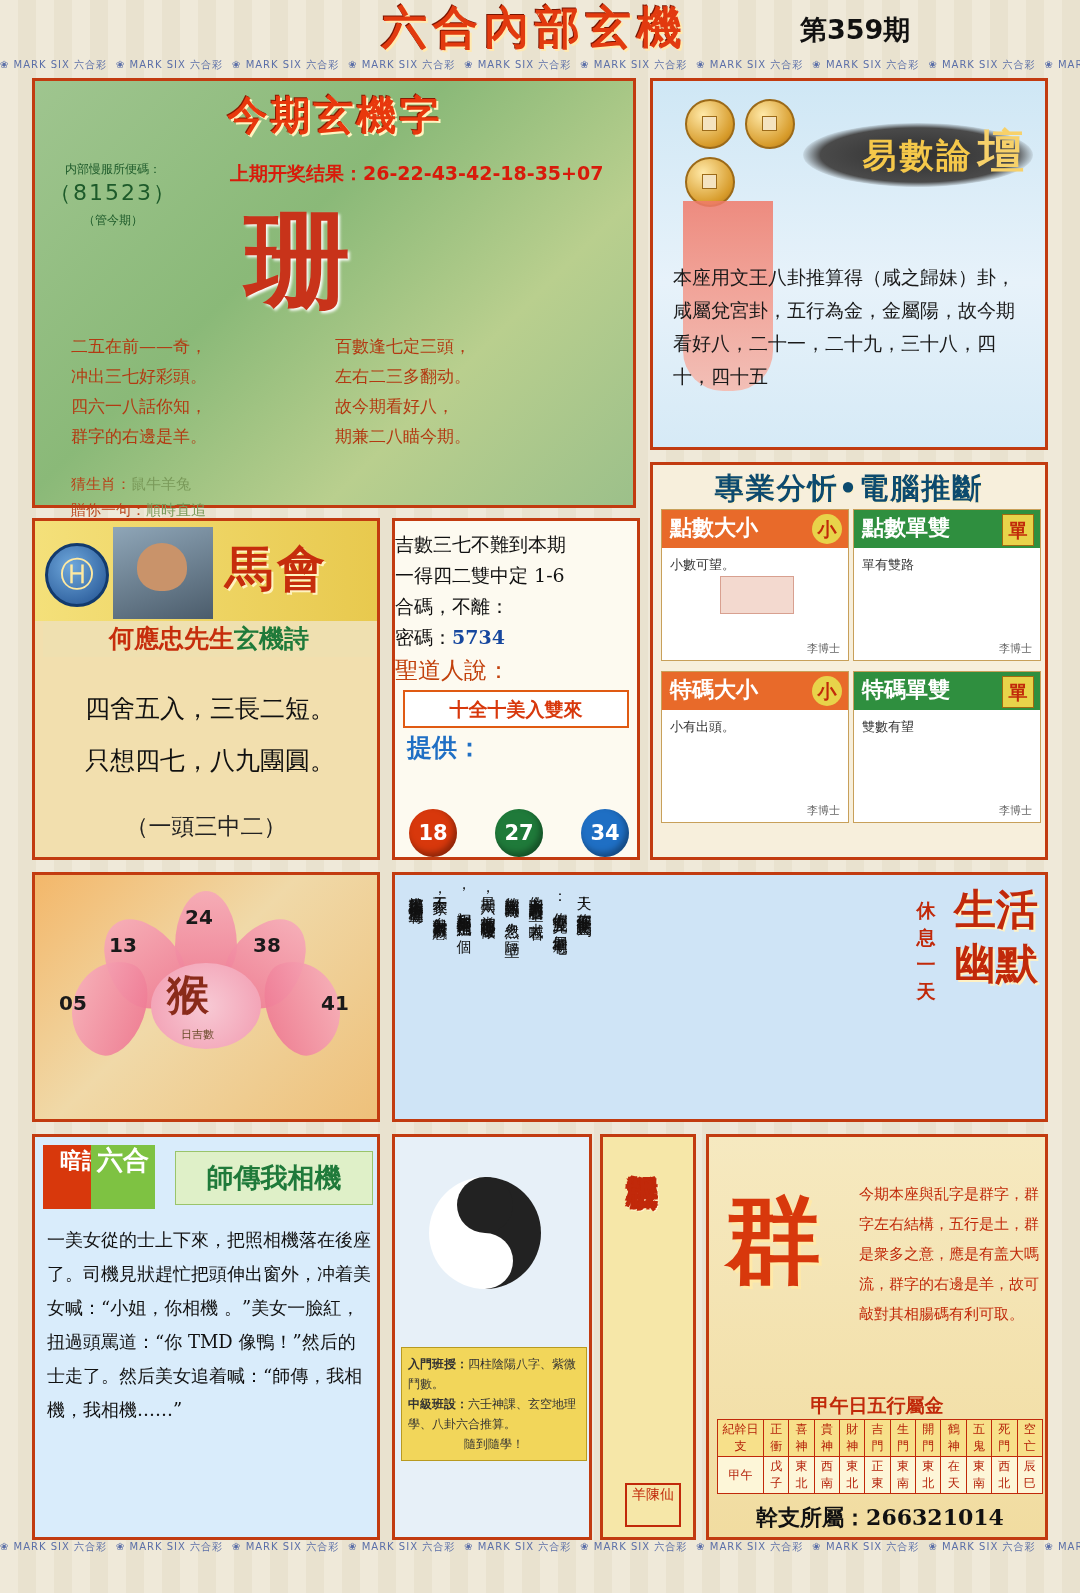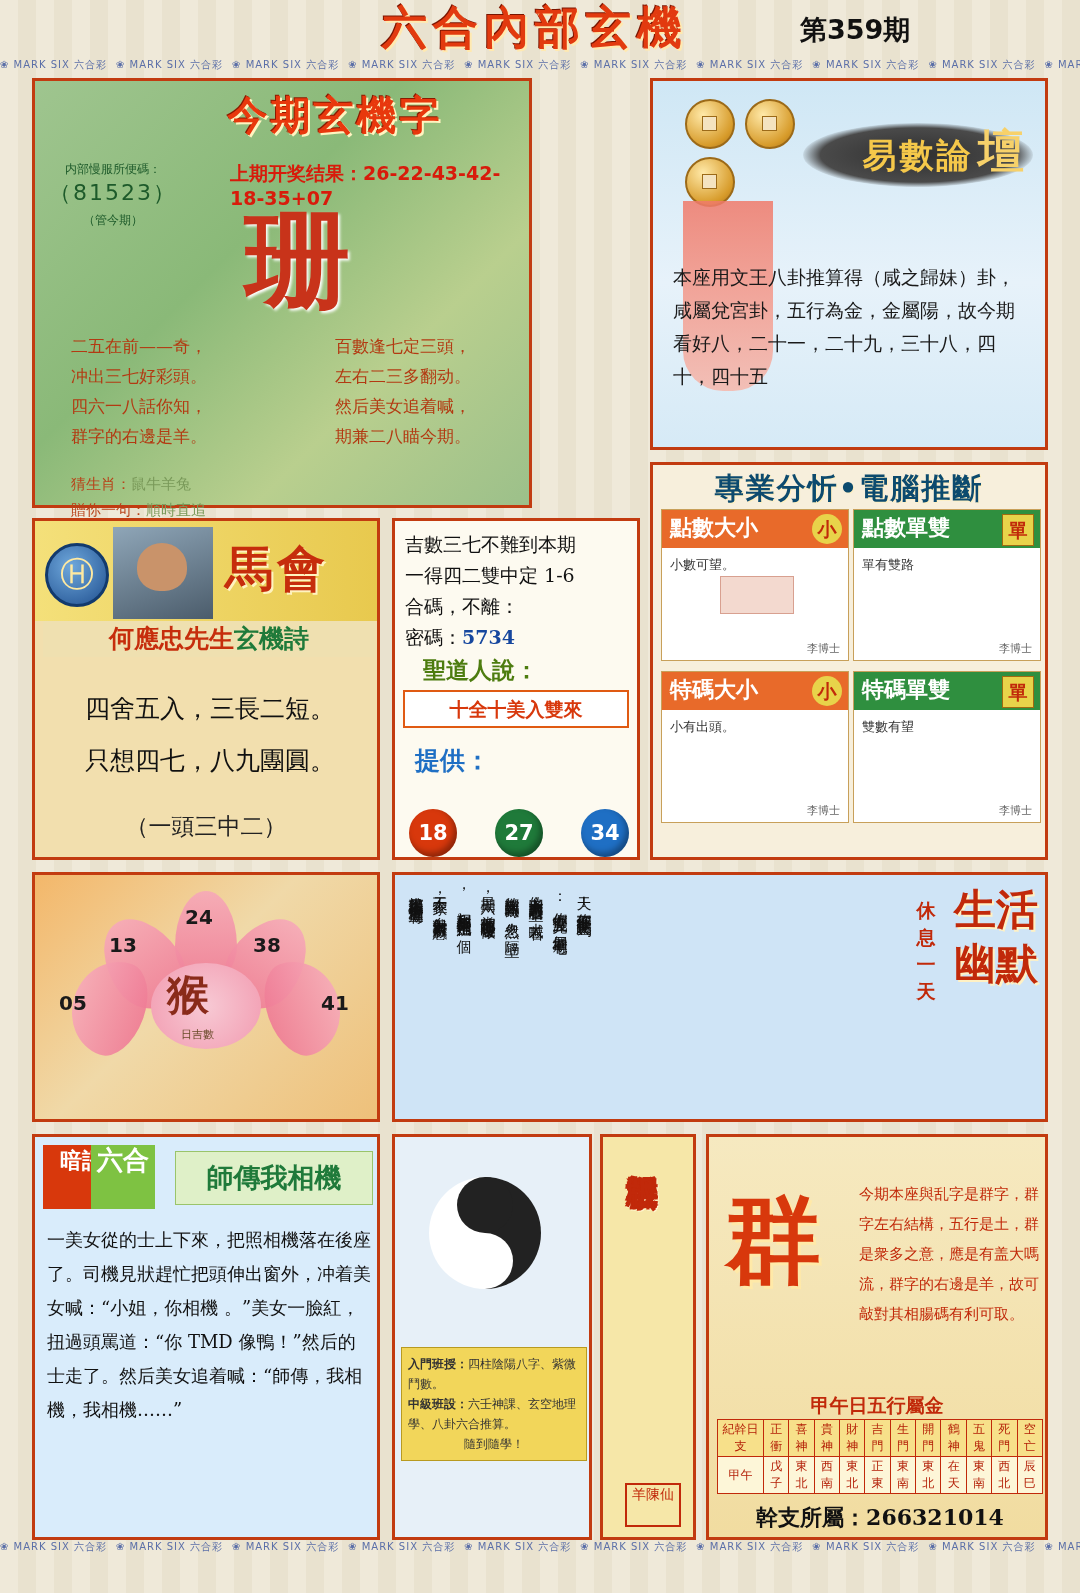--- a/index.html
+++ b/index.html
@@ -31,21 +31,21 @@
   
   .sidestrip{position:absolute;top:60px;width:24px;height:1480px;overflow:hidden;
     font-size:9px;color:#6b7fb8;line-height:42px;text-align:center;}
   .sidestrip.left{left:2px;}
   .sidestrip.right{right:2px;}
   .sidestrip i{display:block;font-style:normal;transform:rotate(90deg);}
 
   .frame{position:absolute;border:2px solid #c23b10;box-sizing:border-box;}
 
   
-  #panelA{left:32px;top:78px;width:500px;height:430px;
+  #panelA{left:32px;top:78px;width:604px;height:430px;
     background:linear-gradient(135deg,#9fc58f 0%,#8ab978 40%,#b9cf8e 70%,#9cc08a 100%);
     border:3px solid #c23b10;}
   #panelA .tt{position:absolute;left:130px;top:8px;width:340px;height:52px;
     text-align:center;font-family:"DejaVu Serif",serif;font-size:40px;font-weight:bold;
     color:#e8380d;letter-spacing:3px;line-height:52px;
     text-shadow:2px 2px 0 #fff4c0,-1px -1px 0 #8a1b00;}
   #panelA .codebox{position:absolute;left:14px;top:80px;color:#1d5a2a;font-size:12px;text-align:center;}
   #panelA .codenum{font-size:22px;letter-spacing:2px;}
   #panelA .codesub{font-size:12px;margin-top:4px;}
   #panelA .lastres{position:absolute;left:195px;top:80px;font-size:19px;font-weight:bold;color:#d81b0b;}
@@ -96,28 +96,28 @@
     background:#efe0b0;text-align:center;font-size:25px;font-weight:bold;color:#c62d0c;
     font-family:"DejaVu Serif",serif;line-height:36px;}
   #panelC .sub em{color:#1f7a3a;font-style:normal;}
   #panelC .verse{position:absolute;left:20px;top:162px;width:310px;text-align:center;
     font-size:25px;line-height:52px;color:#111;font-family:"DejaVu Serif",serif;}
   #panelC .foot{position:absolute;left:0;top:290px;width:100%;text-align:center;
     font-size:23px;color:#222;font-family:"DejaVu Serif",serif;}
 
   
   #panelD{left:392px;top:518px;width:248px;height:342px;background:#fdfaf0;border:3px solid #c23b10;}
-  #panelD .line{font-size:19px;color:#111;line-height:31px;padding-left:10px;
+  #panelD .line{font-size:19px;color:#111;line-height:31px;padding-left:0;
     font-family:"DejaVu Serif",serif;}
   #panelD .mm{color:#16479e;font-weight:bold;}
-  #panelD .speak{margin-top:2px;padding-left:28px;font-size:23px;font-weight:bold;color:#4d7c0f;
+  #panelD .speak{margin-top:2px;padding-left:0;font-size:23px;font-weight:normal;color:#c2410c;
     font-family:"DejaVu Serif",serif;}
   #panelD .slogan{margin:4px 8px 0 8px;height:34px;border:2px solid #e05a12;background:#fff;
     color:#d8380c;font-size:19px;font-weight:bold;text-align:center;line-height:34px;}
-  #panelD .provide{padding-left:20px;margin-top:16px;font-size:25px;font-weight:bold;color:#1f6fc4;}
+  #panelD .provide{padding-left:12px;margin-top:3px;font-size:25px;font-weight:bold;color:#1f6fc4;}
   #panelD .balls{position:absolute;left:14px;top:288px;width:220px;display:flex;justify-content:space-between;}
   .ball{width:48px;height:48px;border-radius:50%;color:#fff;font-size:21px;font-weight:bold;
     text-align:center;line-height:48px;box-shadow:inset -3px -4px 6px rgba(0,0,0,.35);}
 
   
   #panelE{left:650px;top:462px;width:398px;height:398px;background:#f7efdc;border:3px solid #c23b10;}
   #panelE .eh{position:absolute;left:0;top:4px;width:100%;text-align:center;font-size:29px;
     font-weight:bold;color:#0c4a6e;font-family:"DejaVu Serif",serif;letter-spacing:2px;
     text-shadow:1px 1px 0 #fff0c0;}
   .cell{position:absolute;width:186px;height:150px;background:#fff;border:1px solid #c8a05a;}
@@ -249,21 +249,21 @@
   <div class="bigchar">珊</div>
   <div class="poemL">
     <div>二五在前——奇，</div>
     <div>冲出三七好彩頭。</div>
     <div>四六一八話你知，</div>
     <div>群字的右邊是羊。</div>
   </div>
   <div class="poemR">
     <div>百數逢七定三頭，</div>
     <div>左右二三多翻动。</div>
-    <div>然后美女追着喊，</div>
+    <div>故今期看好八，</div>
     <div>期兼二八瞄今期。</div>
   </div>
   <div class="tips">
     <div><span>猜生肖：</span><span class="faint">鼠牛羊兔</span></div>
     <div><span>贈你一句：</span><span class="faint">順時直追</span></div>
   </div>
 </div>
 
 <div class="frame" id="panelB">
   <div class="coins">

